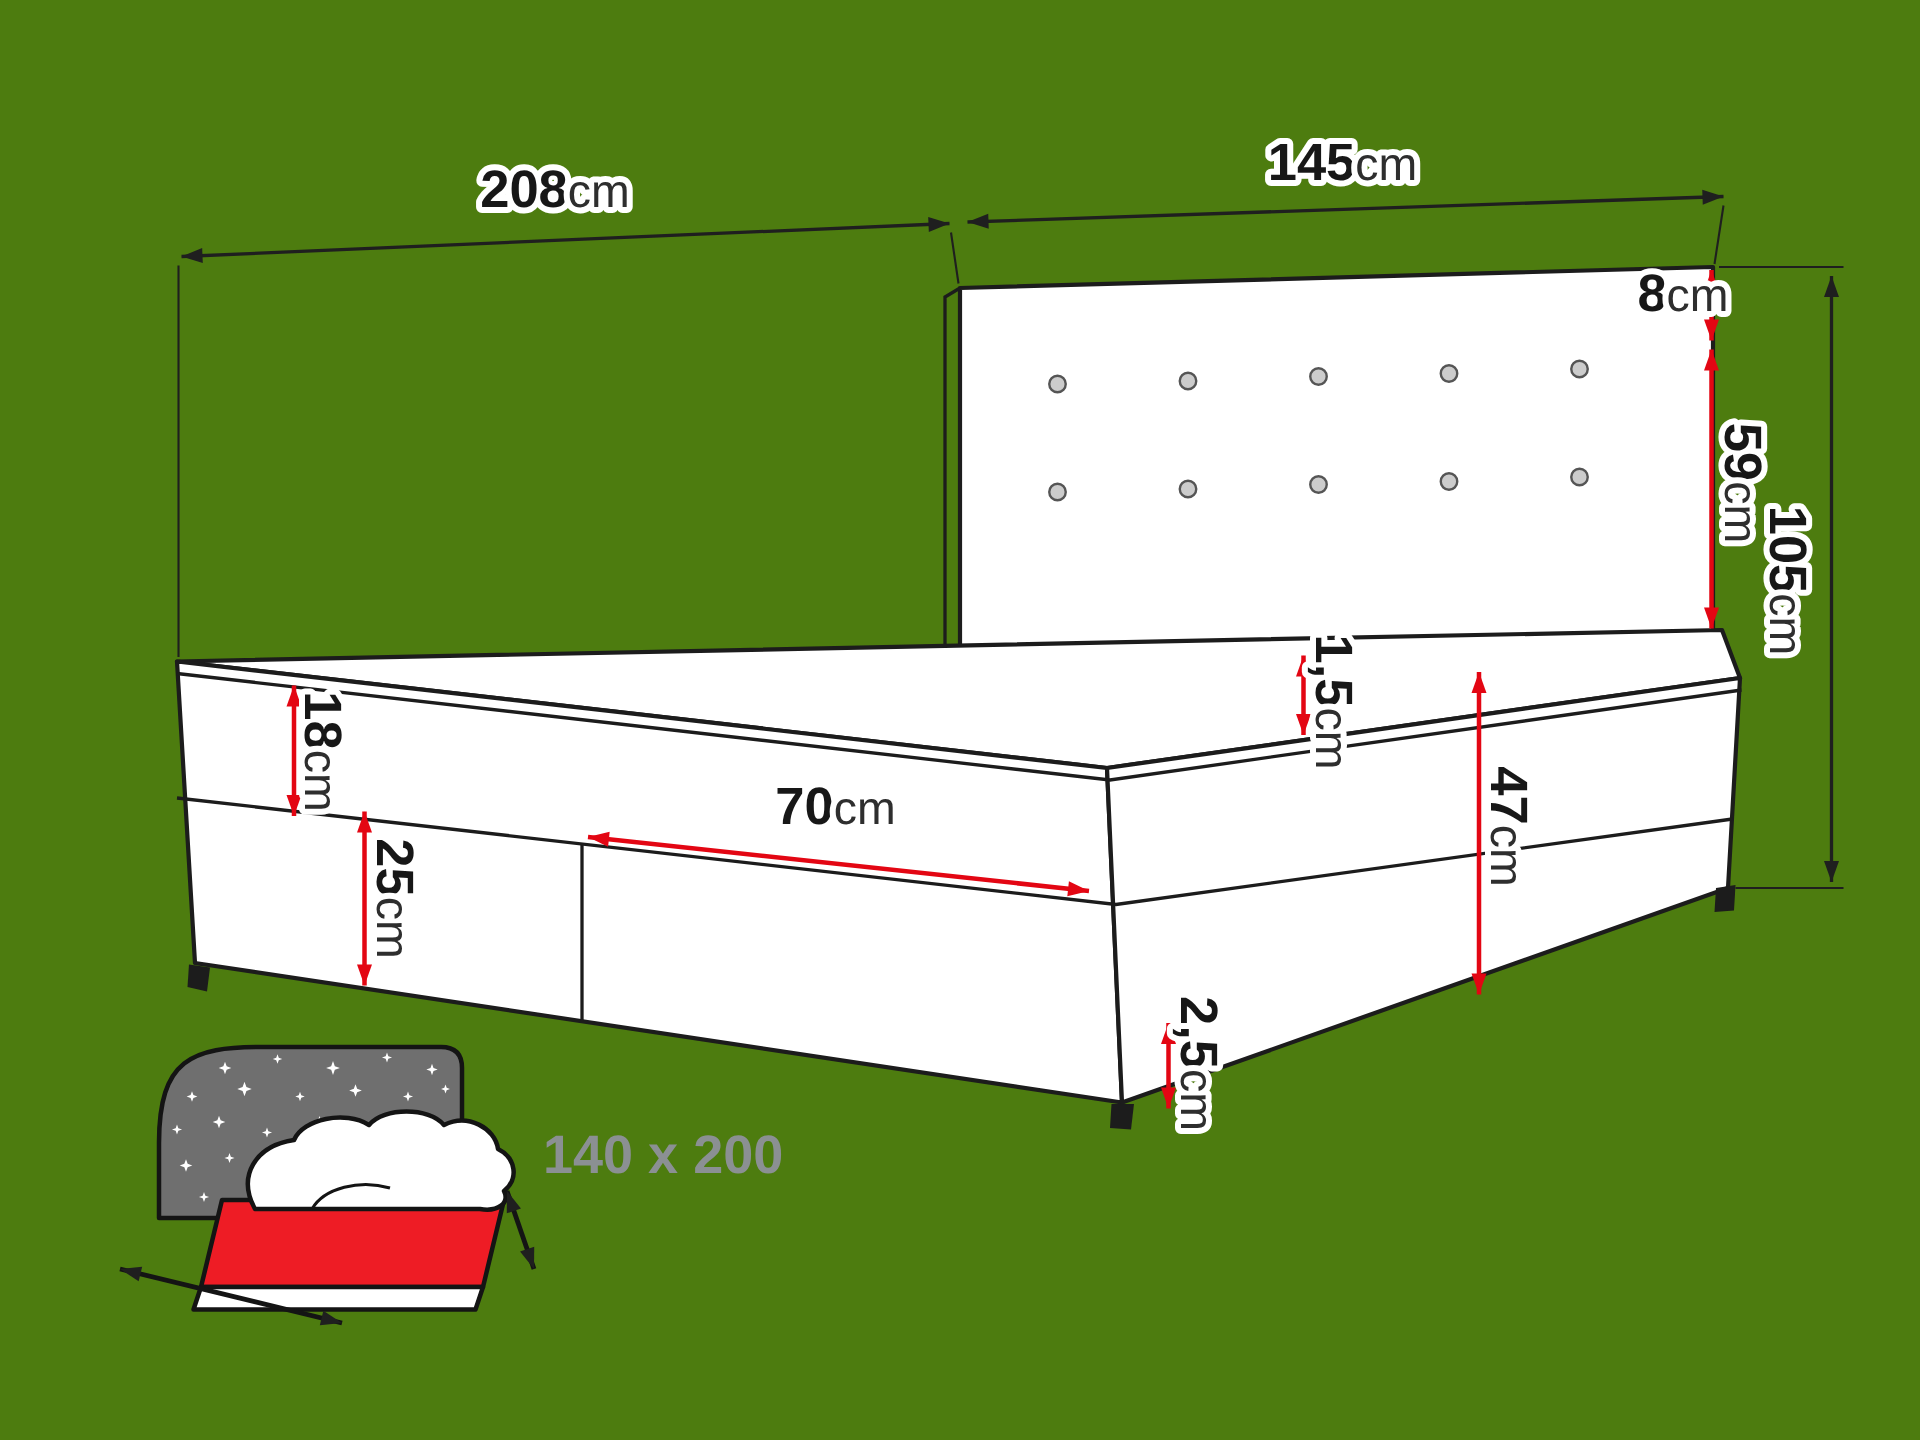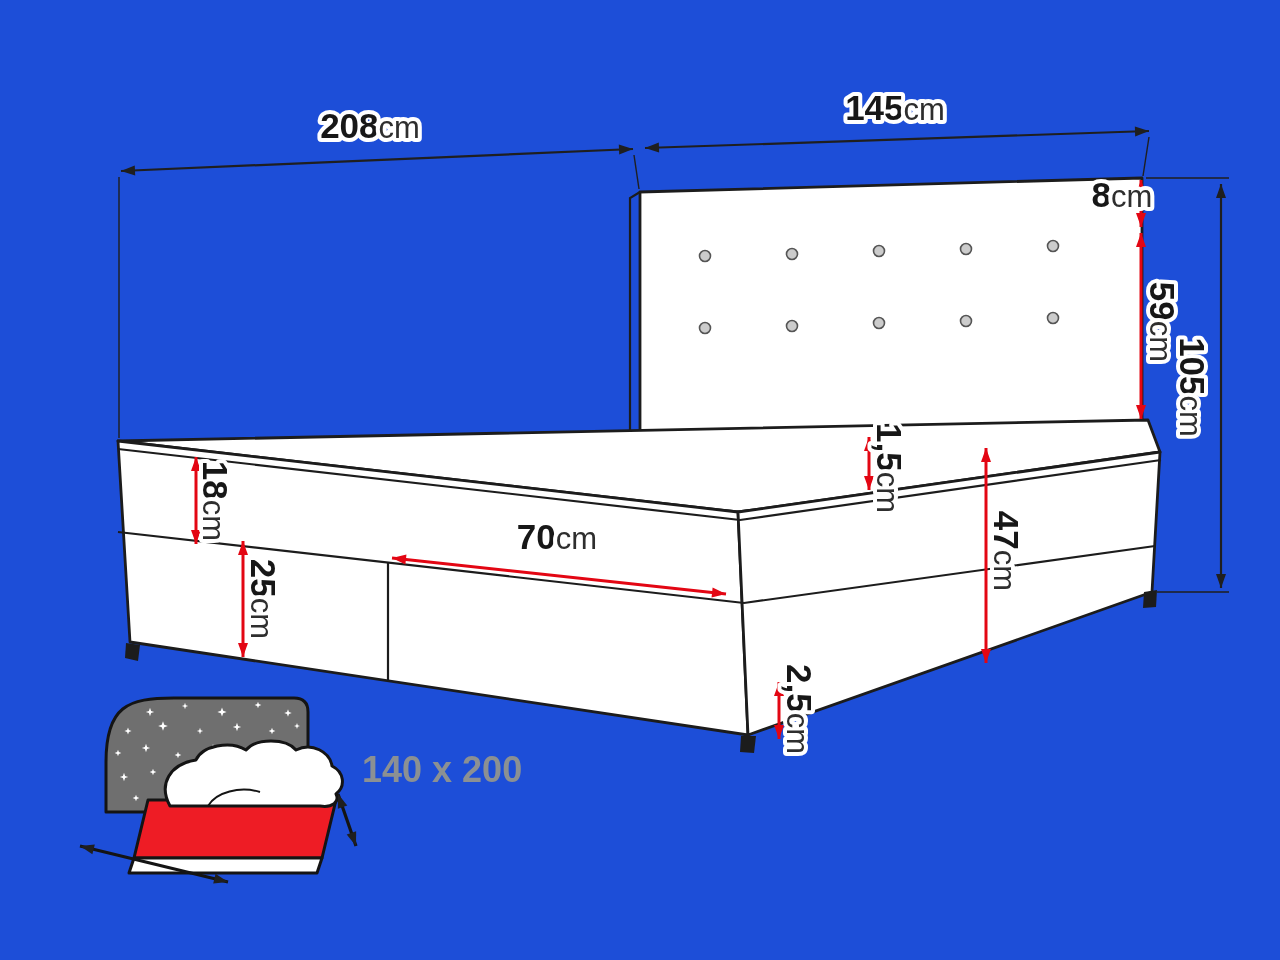--- a/index.html
+++ b/index.html
@@ -1,16 +1,16 @@
 <!DOCTYPE html>
 <html><head>
 <meta charset="utf-8">
 <style>
   html,body{margin:0;padding:0;background:#ffffff;}
-  .stage{position:relative;width:1280px;height:960px;background:#1d4ed8;overflow:hidden;}
+  .stage{position:relative;width:1280px;height:960px;background:#4d7c0f;overflow:hidden;}
   svg{position:absolute;left:0;top:0;}
   svg text{font-family:"Liberation Sans", sans-serif;}
   .dim-label{paint-order:stroke;stroke:#ffffff;stroke-width:8px;stroke-linejoin:round;}
   .num{font-weight:700;font-size:35px;fill:#171717;}
   .unit{font-weight:400;font-size:31px;fill:#2e2e2e;}
   .size-label{font-weight:700;font-size:36px;fill:#8b9093;}
   .face{fill:#ffffff;stroke:#1c1c1c;stroke-width:2.8;stroke-linejoin:round;}
   .seam{fill:none;stroke:#1c1c1c;stroke-width:2.2;}
   .dl{fill:none;stroke:#1f1f1f;stroke-width:2.2;}
   .ext{fill:none;stroke:#1f1f1f;stroke-width:1.4;}

